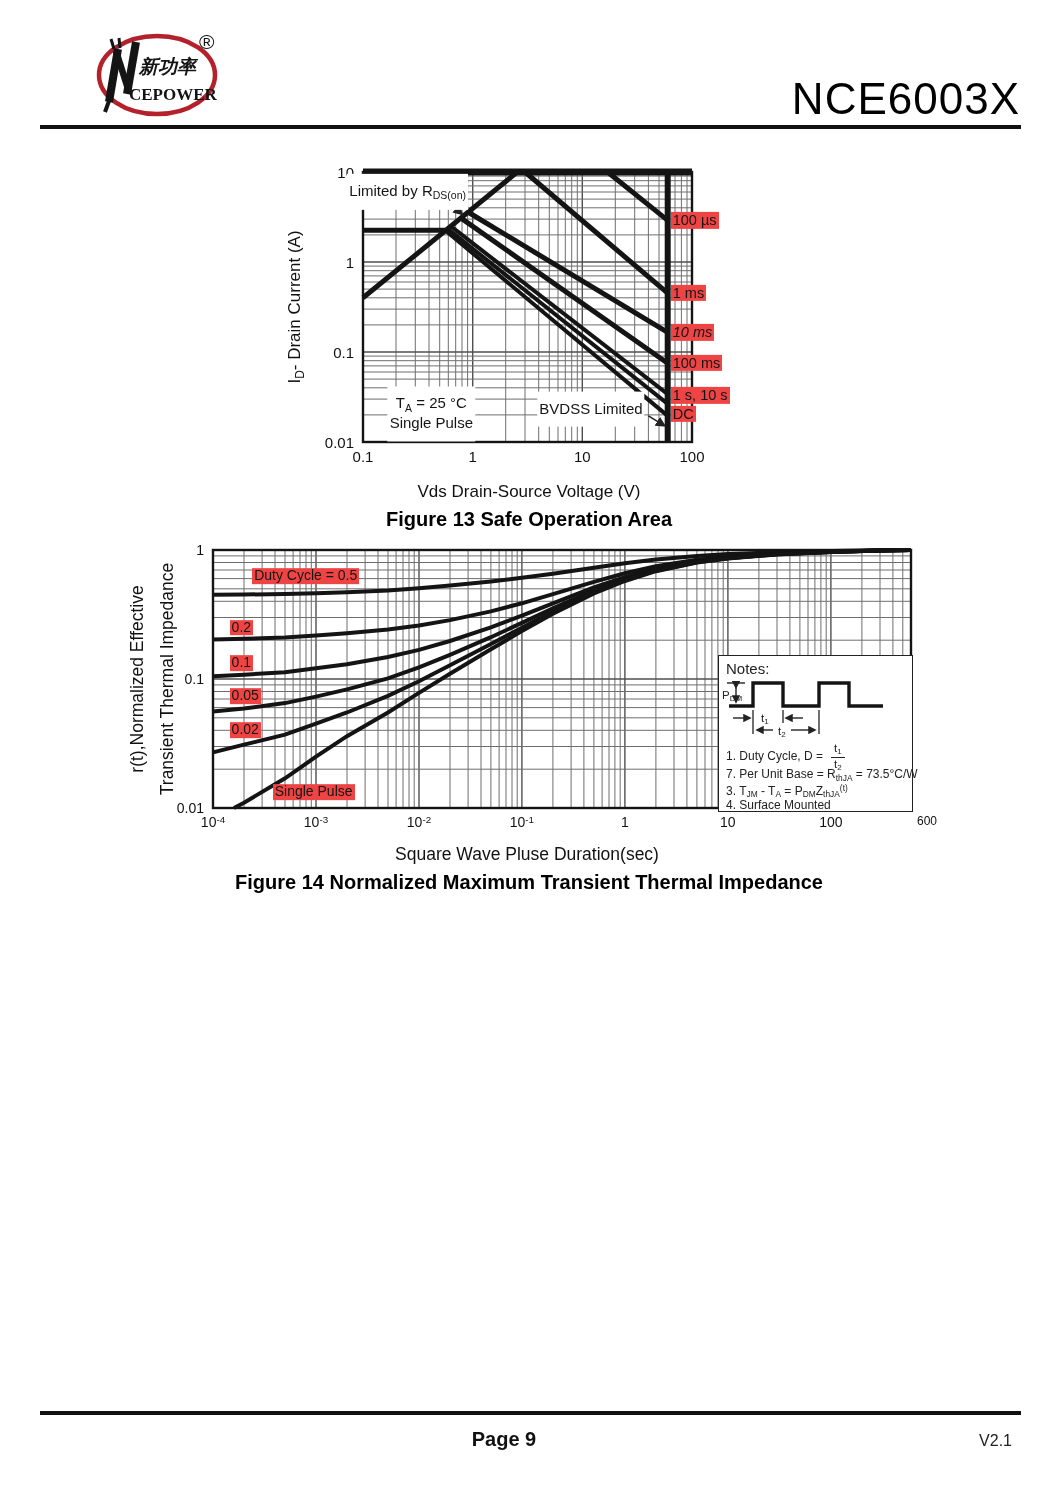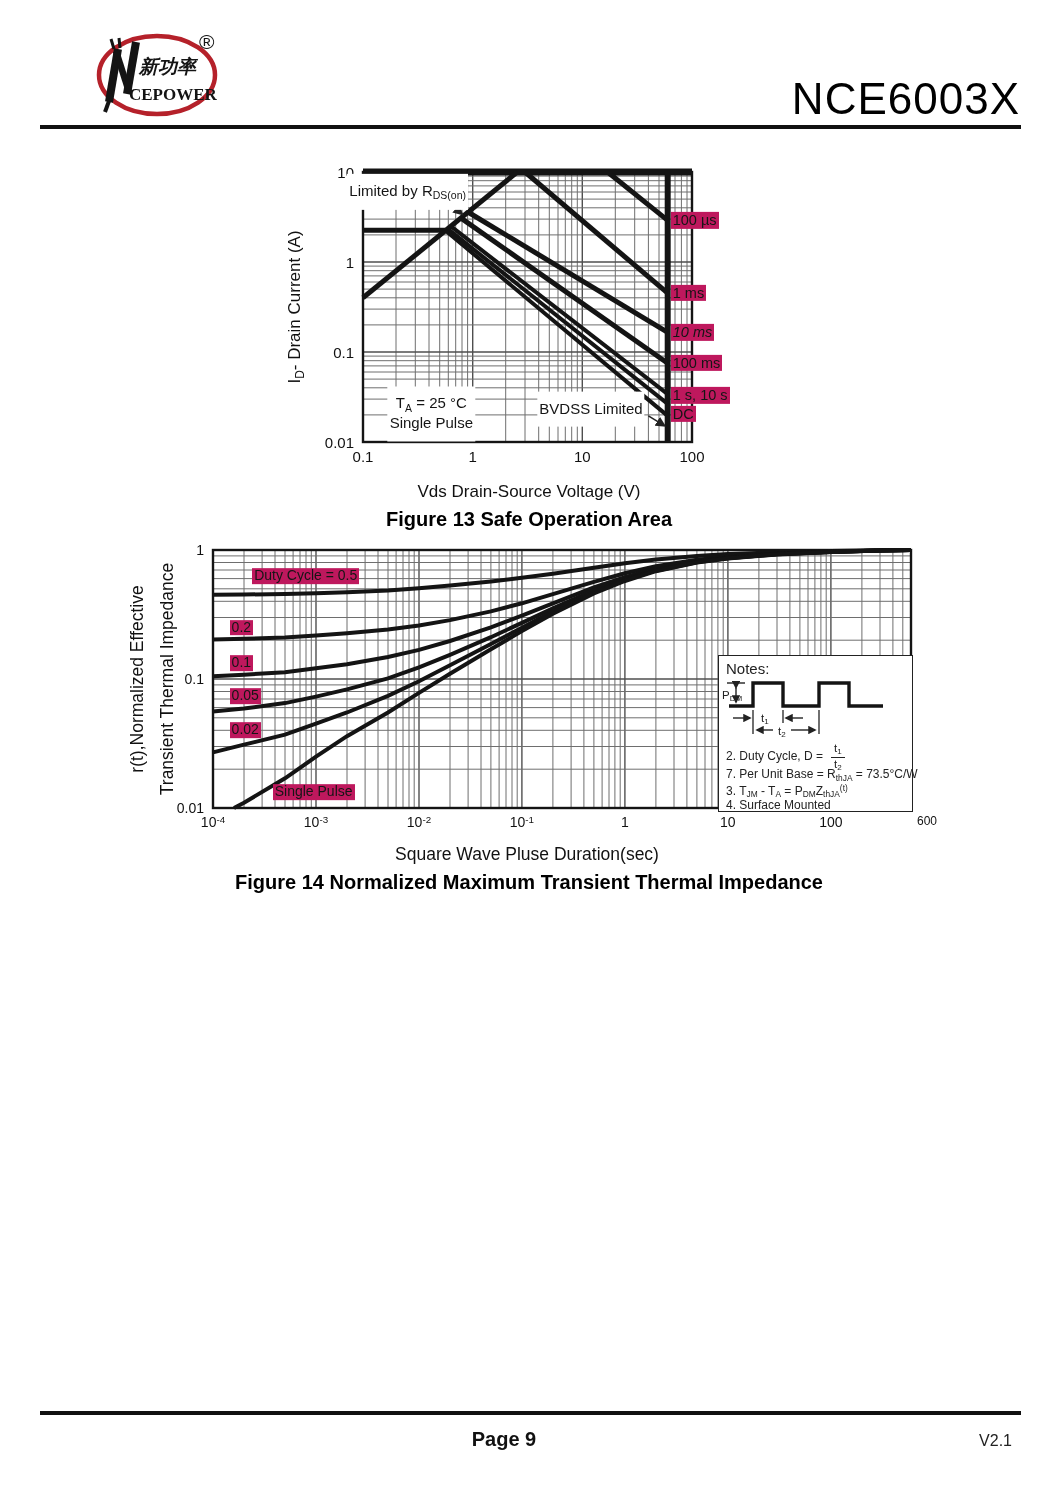--- a/index.html
+++ b/index.html
@@ -7,21 +7,21 @@
         font-family:"Liberation Sans","DejaVu Sans",sans-serif;color:#111;overflow:hidden;}
   .abs{position:absolute;}
   .rule{position:absolute;background:#111;}
   #part-number{position:absolute;right:40px;top:74px;font-size:44px;letter-spacing:1px;color:#000;}
   .ytitle{position:absolute;white-space:nowrap;font-size:17px;color:#111;}
   .caption{position:absolute;transform:translateX(-50%);font-weight:bold;font-size:20px;white-space:nowrap;color:#000;}
   .axlabel{position:absolute;transform:translateX(-50%);font-size:17.5px;white-space:nowrap;color:#111;}
   .tick{position:absolute;color:#111;white-space:nowrap;z-index:6;line-height:1;}
   .tick.x{transform:translate(-50%,0);}
   .tick.y{transform:translate(-100%,-50%);}
-  .clabel{position:absolute;background:#be185d;padding:0 2px;white-space:nowrap;color:#151515;z-index:6;line-height:1.12;}
+  .clabel{position:absolute;background:#ef4444;padding:0 2px;white-space:nowrap;color:#151515;z-index:6;line-height:1.12;}
   .ann{position:absolute;background:#fff;padding:8px 2px;white-space:nowrap;color:#151515;z-index:6;line-height:1.25;}
   .sub{font-size:0.70em;vertical-align:-0.30em;}
   .sup{font-size:0.70em;vertical-align:0.45em;}
   .notesbox{position:absolute;left:718px;top:655px;width:193px;height:155px;background:#fff;
             border:1.6px solid #222;z-index:5;font-size:12px;color:#222;}
   .notesbox .ntitle{position:absolute;left:7px;top:4px;font-size:15px;}
   .wf-label{position:absolute;font-size:11.5px;white-space:nowrap;color:#222;line-height:1;}
   .nline{position:absolute;left:7px;white-space:nowrap;font-size:12px;color:#222;}
   .frac{display:inline-flex;flex-direction:column;align-items:center;vertical-align:middle;
         font-size:11.5px;line-height:1.15;margin-left:8px;}
@@ -90,21 +90,21 @@
       <line x1="80" y1="42" x2="63" y2="42" stroke="#222" stroke-width="1.4" marker-end="url(#wf-arr)"></line>
       <line x1="50" y1="54" x2="34" y2="54" stroke="#222" stroke-width="1.4" marker-end="url(#wf-arr)"></line>
       <line x1="68" y1="54" x2="92" y2="54" stroke="#222" stroke-width="1.4" marker-end="url(#wf-arr)"></line>
     </svg>
 
     <div class="wf-label" style="left:3px;top:34px;"><span>P</span><span class="sub">DM</span></div>
     <div class="wf-label" style="left:42px;top:57px;"><span>t</span><span class="sub">1</span></div>
     <div class="wf-label" style="left:59px;top:70px;"><span>t</span><span class="sub">2</span></div>
 
     <div class="nline" style="top:86px;">
-      <span><span>2. Duty Cycle, D =</span></span><span class="frac">
+      <span><span>1. Duty Cycle, D =</span></span><span class="frac">
           <span class="num"><span>t</span><span class="sub">1</span></span>
           <span class="den"><span>t</span><span class="sub">2</span></span>
         </span>
     </div>
     <div class="nline" style="top:111px;"><span>7. Per Unit Base = R</span><span class="sub">thJA</span><span> = 73.5°C/W</span></div>
     <div class="nline" style="top:127px;"><span>3. T</span><span class="sub">JM</span><span> - T</span><span class="sub">A</span><span> = P</span><span class="sub">DM</span><span>Z</span><span class="sub">thJA</span><span class="sup">(t)</span></div>
     <div class="nline" style="top:142px;"><span>4. Surface Mounted</span></div>
   </div>
 
   <div class="rule" style="left:40px;top:1411px;width:981px;height:4px;"></div>

